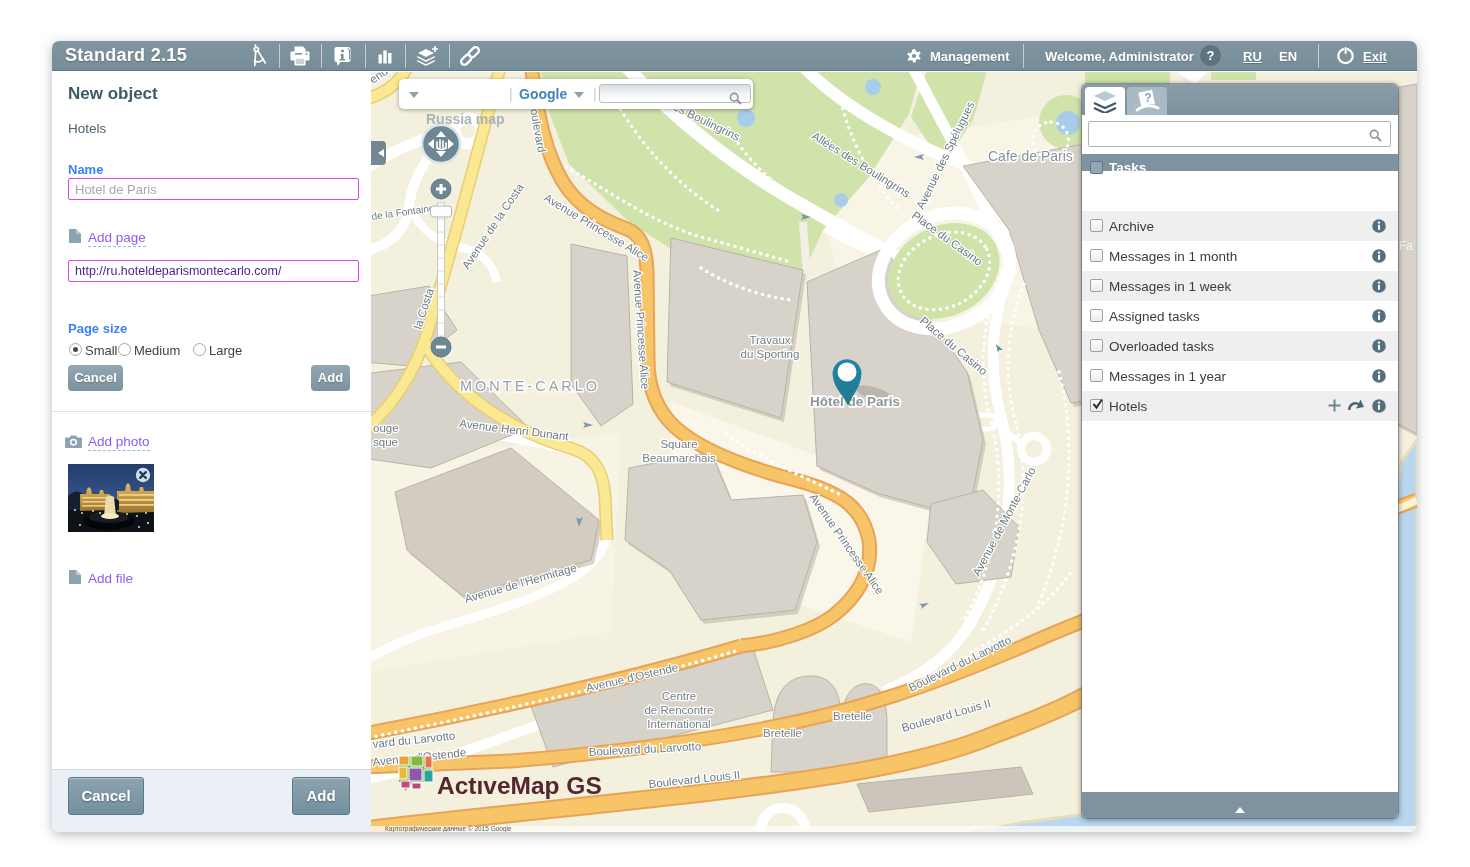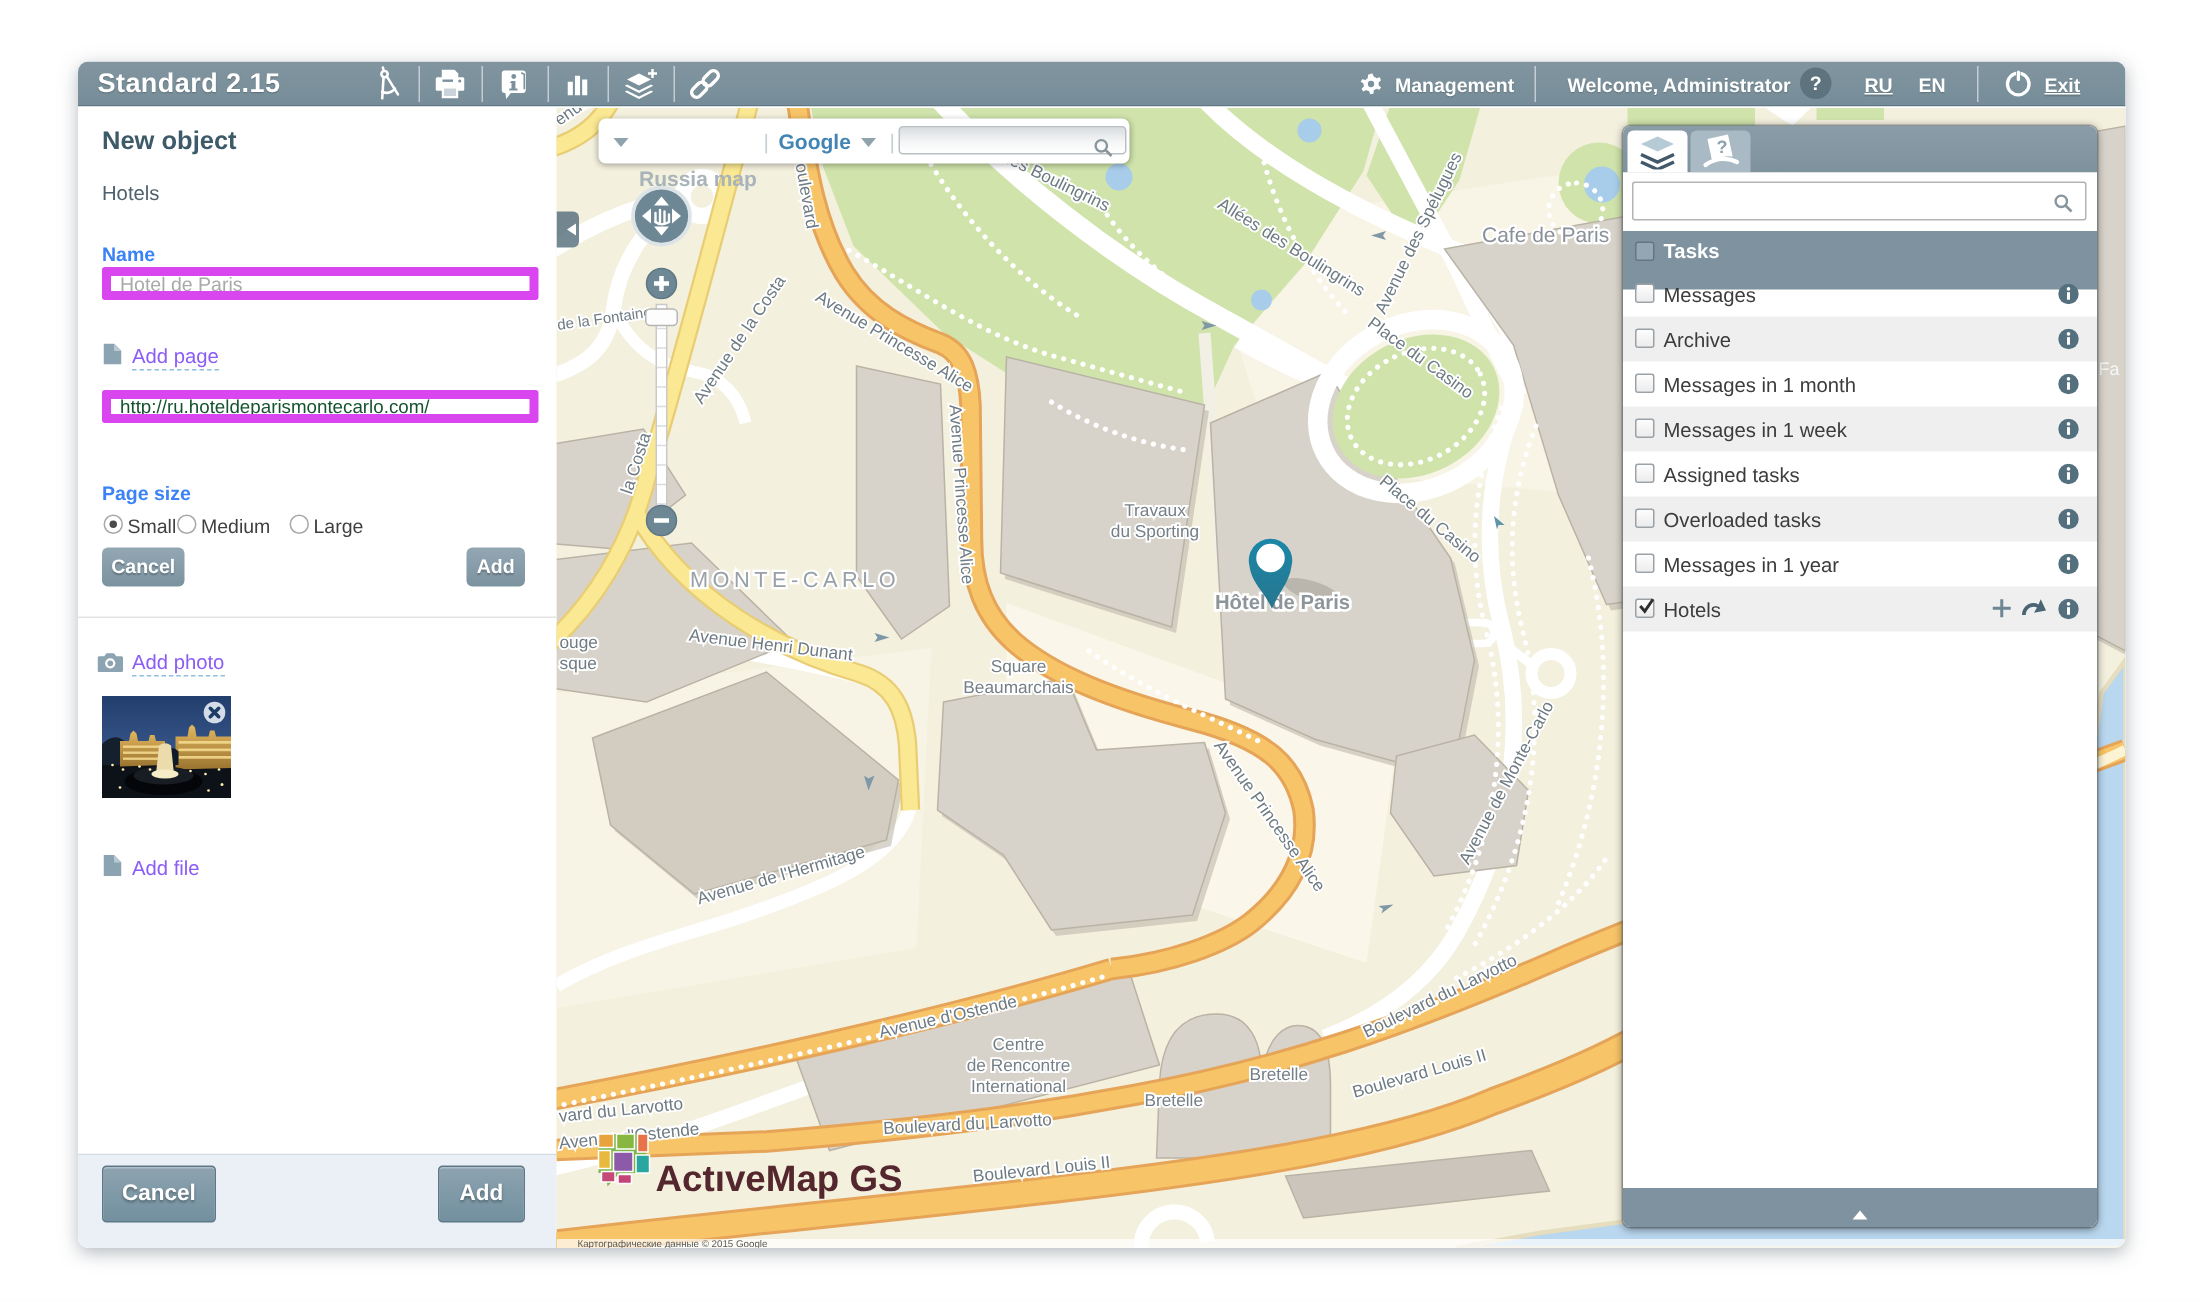--- a/index.html
+++ b/index.html
@@ -10,21 +10,21 @@
 #topbar .title { position:absolute; left:13px; top:4px; font-size:18px; font-weight:bold; letter-spacing:.3px; text-shadow:0 1px 1px rgba(0,0,0,.25);}
 .tsep { position:absolute; top:3px; width:1px; height:24px; background:rgba(255,255,255,.55); }
 .ticon { position:absolute; top:3px; width:24px; height:24px; }
 #topbar .rtxt { position:absolute; top:8px; font-size:13px; font-weight:bold; color:#fff; text-shadow:0 1px 1px rgba(0,0,0,.2); }
 #topbar .und { text-decoration:underline; }
 
 #lp { position:absolute; left:0; top:31px; width:319px; height:760px; background:#fff; border-radius:0 0 0 7px; font-size:13px; color:#4e626d; }
 #lp h1 { position:absolute; left:16px; top:12px; font-size:17px; color:#3d5a69; font-weight:bold; }
 #lp .hotels { position:absolute; left:16px; top:49px; font-size:13.5px; }
 #lp .lbl { position:absolute; left:16px; font-weight:bold; color:#3b82f6; font-size:13px; }
-#lp input[type=text] { position:absolute; left:16px; width:291px; height:22px; border:6px solid #d946ef; border-radius:2px; padding:0 6px; font-family:"Liberation Sans",sans-serif; font-size:13px; color:#14532d; }
+#lp input[type=text] { position:absolute; left:16px; width:291px; height:22px; border:1px solid #d946ef; border-radius:2px; padding:0 6px; font-family:"Liberation Sans",sans-serif; font-size:13px; color:#4c1d95; }
 #lp input::placeholder { color:#a9a9a9; }
 .alink { position:absolute; color:#8b5cf6; font-size:13.5px; }
 .alink .txt { border-bottom:1px dashed #90bede; padding-bottom:1px; }
 .btn1 { position:absolute; height:26px; background:linear-gradient(#93a7b3,#7b929f); border:none; border-radius:4px; color:#fff; font-weight:bold; font-size:13px; text-align:center; line-height:26px; text-shadow:0 1px 1px rgba(0,0,0,.25); }
 #lp .sep { position:absolute; left:0; top:339px; width:319px; height:1px; background:#e3e3e3; }
 #photo { position:absolute; left:16px; top:392px; width:86px; height:68px; }
 #lpfoot { position:absolute; left:0; top:697px; width:319px; height:63px; background:#eaf0f6; border-top:1px solid #d4dce2; border-radius:0 0 0 7px; }
 .btn2 { position:absolute; height:38px; background:linear-gradient(#8ea3b0,#72909f); border:1px solid #5f7886; border-radius:3px; color:#fff; font-weight:bold; font-size:15px; text-align:center; line-height:36px; text-shadow:0 1px 2px rgba(0,0,0,.35); box-shadow:inset 0 1px 0 rgba(255,255,255,.3); }
 
 .radio { position:absolute; top:271px; width:13px; height:13px; border:1px solid #a8a8a8; border-radius:50%; background:#fff; }
@@ -38,21 +38,21 @@
 #mapbar .arr { position:absolute; top:13px; width:0; height:0; border:5px solid transparent; border-top:6px solid #8fa3ad; }
 #mapbar .t1 { position:absolute; left:27px; top:7px; color:#a9b4ba; font-weight:bold;margin-top:25px; }
 #mapbar .t2 { position:absolute; left:120px; top:7px; color:#4285b5; font-weight:bold; }
 #mapbar .bar { position:absolute; top:7px; color:#c9d0d4; }
 #mapbar .minp { position:absolute; left:200px; top:5px; width:152px; height:19px; border:1px solid #b9bfc2; border-radius:3px; background:linear-gradient(#d9dde0 0%,#f4f5f6 55%,#fff 100%); }
 
 #rp { position:absolute; left:711px; top:12px; width:316px; height:734px; border-radius:5px; box-shadow:0 1px 6px rgba(0,0,0,.5), 0 0 0 1px rgba(120,130,135,.55); background:#fff; }
 #rptabs { position:absolute; left:0; top:0; width:316px; height:31px; background:linear-gradient(#8a9ca8,#7e929e); border-radius:5px 5px 0 0; }
 #rpsearch { position:absolute; left:0; top:31px; width:316px; height:39px; background:#fff; }
 #rpsearch .inp { position:absolute; left:6px; top:6px; width:303px; height:26px; border:1px solid #b3b3b3; border-radius:2px; background:#fff; }
-#rphead { position:absolute; left:0; top:70px; width:316px; height:39px; background:#7e939f; }
+#rphead { position:absolute; left:0; top:70px; width:316px; height:17px; background:#7e939f; }
 #rphead .cb { position:absolute; left:8px; top:7px; width:13px; height:13px; background:#94a6b1; border:1px solid #627785; border-radius:2px; }
 #rphead .t { position:absolute; left:27px; top:6px; color:#fff; font-weight:bold; font-size:13.5px; }
 .row { position:absolute; left:0; width:316px; height:30px; font-size:13.5px; color:#3c3c3c; }
 .row.alt { background:#efefef; }
 .row .cb { position:absolute; left:8px; top:8px; width:13px; height:13px; background:linear-gradient(#fdfdfd,#ececec); border:1px solid #9aa2a8; border-radius:2px; }
 .row .t { position:absolute; left:27px; top:8px; }
 .info { position:absolute; left:290px; top:8px; width:14px; height:14px; }
 #rpfoot { position:absolute; left:0; top:708px; width:316px; height:26px; background:#7e939f; border-radius:0 0 5px 5px; }
 #rpfoot .tri { position:absolute; left:153px; top:10px; width:0; height:0; border:5px solid transparent; border-bottom:6px solid #fff; }
 #collapse { position:absolute; left:0; top:69px; width:15px; height:24px; background:rgba(82,107,122,.8); border-radius:0 4px 4px 0; }
@@ -471,29 +471,20 @@
             <svg style="position:absolute;right:8px;top:7px;width:13px;height:13px" viewBox="0 0 13 13">
               <circle cx="5.2" cy="5.2" r="3.8" fill="none" stroke="#8a969d" stroke-width="1.6"></circle>
               <path d="M8,8 l4,4" stroke="#8a969d" stroke-width="1.8"></path>
             </svg>
           </div>
         </div>
       <div id="rphead">
           <div class="cb"></div>
           <span class="t">Tasks</span>
         </div>
-      <div class="row" style="top:97px">
-          <div class="cb"></div>
-          <span class="t">Messages</span>
-          <svg class="info" viewBox="0 0 14 14">
-            <circle cx="7" cy="7" r="6.8" fill="#54707e"></circle>
-            <rect x="6" y="5.8" width="2" height="5" fill="#fff"></rect>
-            <circle cx="7" cy="3.6" r="1.2" fill="#fff"></circle>
-          </svg>
-        </div>
       <div class="row alt" style="top:127px">
           <div class="cb"></div>
           <span class="t">Archive</span>
           <svg class="info" viewBox="0 0 14 14">
             <circle cx="7" cy="7" r="6.8" fill="#54707e"></circle>
             <rect x="6" y="5.8" width="2" height="5" fill="#fff"></rect>
             <circle cx="7" cy="3.6" r="1.2" fill="#fff"></circle>
           </svg>
         </div>
       <div class="row" style="top:157px">

